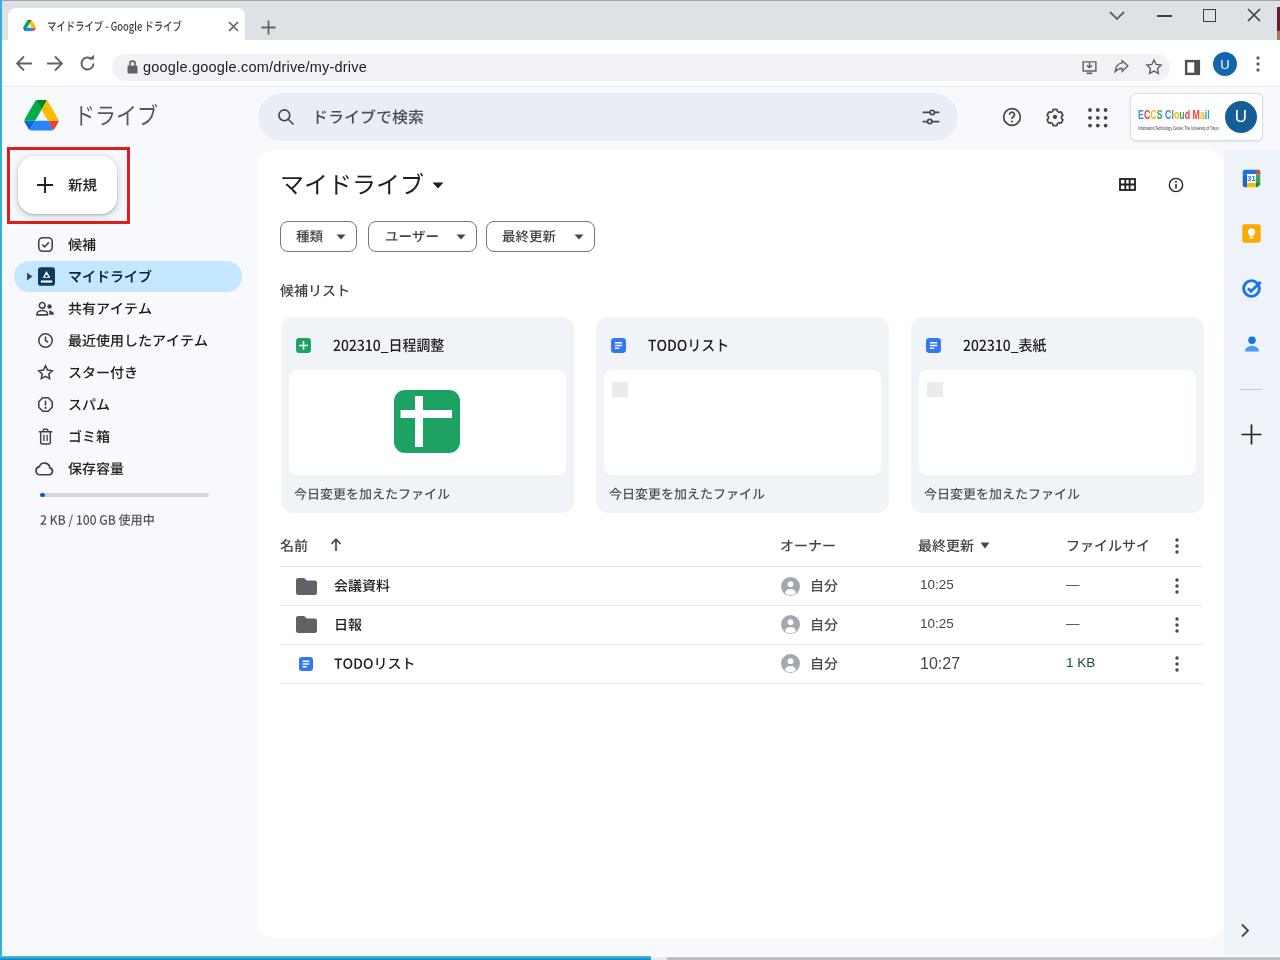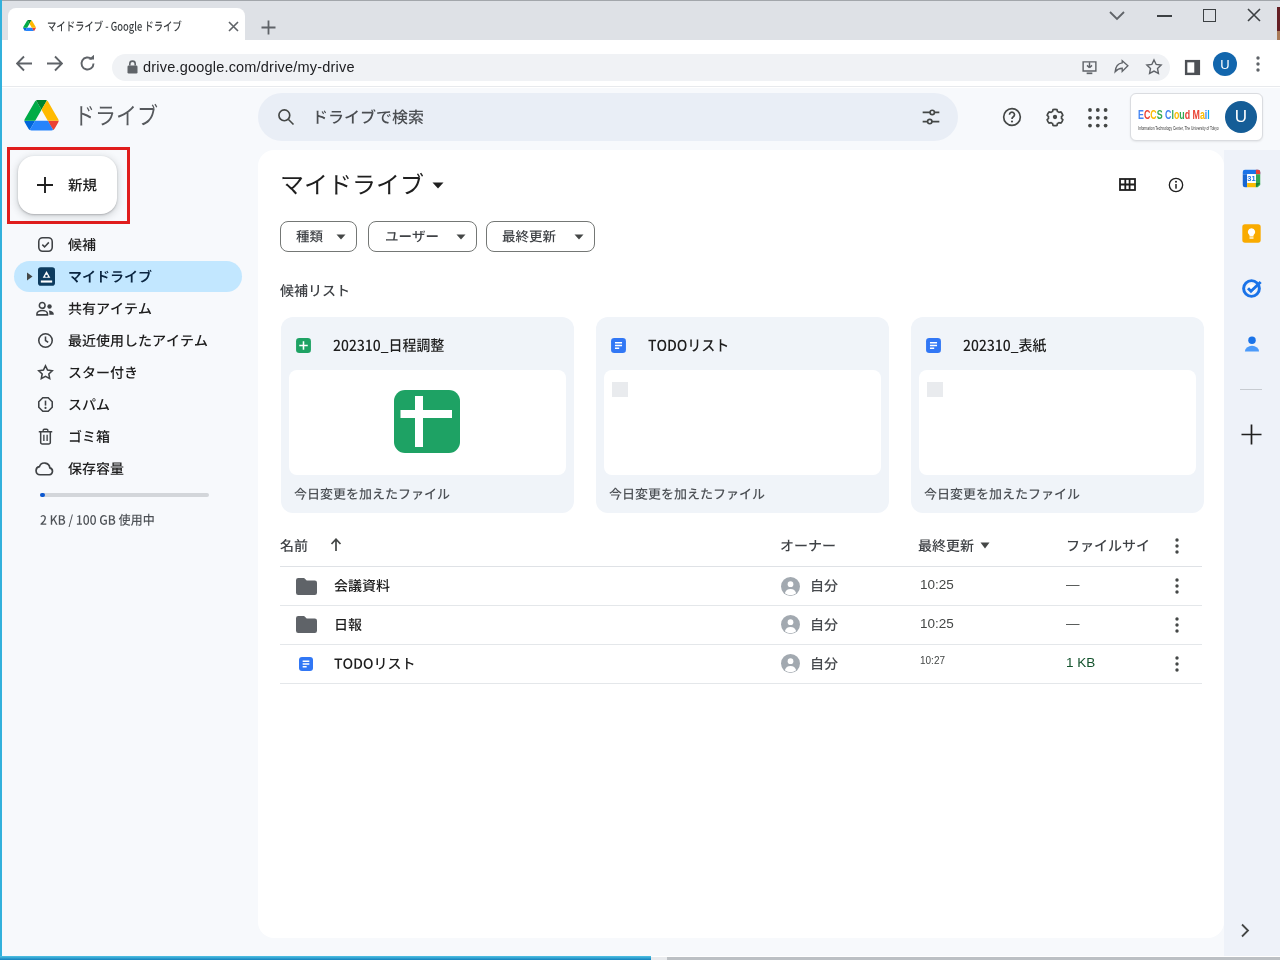--- a/index.html
+++ b/index.html
@@ -47,21 +47,21 @@
   </svg>
 <svg class="abs" style="left:79px;top:55px" width="17" height="17" viewBox="0 0 17 17">
     <path fill="none" stroke="#5f6368" stroke-width="1.9" d="M14.5 8.5 a6 6 0 1 1 -1.8 -4.3"></path>
     <path fill="#5f6368" d="M9.5 4.5 h5.5 v-4.8 z"></path>
   </svg>
 <div class="abs" style="left:112px;top:54px;width:1058px;height:27px;background:#f0f2f5;border-radius:14px"></div>
 <svg class="abs" style="left:127px;top:60px" width="11" height="14" viewBox="0 0 11 14">
     <rect x="0.5" y="5.5" width="10" height="8" rx="1.2" fill="#5f6368"></rect>
     <path fill="none" stroke="#5f6368" stroke-width="1.6" d="M2.8 5.5 V3.8 a2.7 2.7 0 0 1 5.4 0 V5.5"></path>
   </svg>
-<div class="abs" style="left:143px;top:54px;width:600px;height:27px;line-height:27px;font-size:14.5px;color:#202124;letter-spacing:.2px">drive.google.com/drive/my-drive</div>
+<div class="abs" style="left:143px;top:54px;width:600px;height:27px;line-height:27px;font-size:14.5px;color:#202124;letter-spacing:.2px">google.google.com/drive/my-drive</div>
 <svg class="abs" style="left:1081px;top:59px" width="17" height="17" viewBox="0 0 24 24">
 <path fill="none" stroke="#5f6368" stroke-width="2" d="M3 4 h18 v13 h-18 z"></path>
     <rect x="8" y="19" width="8" height="2.4" fill="#5f6368"></rect>
 <path fill="#5f6368" d="M12 4.5 v8 m0 0 l-3.5-3.5 m3.5 3.5 l3.5-3.5" stroke="#5f6368" stroke-width="2"></path>
   </svg>
 <svg class="abs" style="left:1113px;top:59px" width="17" height="17" viewBox="0 0 24 24">
 <path fill="none" stroke="#5f6368" stroke-width="1.9" d="M13 5.5 C6 6.5 3.5 12 3 18 C6.5 14 9 13 13 13 V17.5 L21 9.5 L13 2.5 Z"></path>
   </svg>
 <svg class="abs" style="left:1145px;top:58px" width="18" height="18" viewBox="0 0 24 24">
 <path fill="none" stroke="#5f6368" stroke-width="1.9" d="M12 2.6 l2.9 6 6.6.9 -4.8 4.6 1.2 6.5 -5.9-3.1 -5.9 3.1 1.2-6.5 -4.8-4.6 6.6-.9 z"></path>
@@ -362,21 +362,21 @@
     <path fill="#1f1f1f" d="M246 0V-639H31V-737H580V-639H364V0Z M988 14Q894 14 822 -33Q749 -80 708 -166Q667 -253 667 -371Q667 -490 708 -574Q749 -659 822 -704Q894 -750 988 -750Q1083 -750 1155 -704Q1227 -659 1268 -574Q1309 -490 1309 -371Q1309 -253 1268 -166Q1227 -80 1155 -33Q1083 14 988 14ZM988 -88Q1049 -88 1094 -123Q1140 -158 1165 -222Q1190 -285 1190 -371Q1190 -457 1165 -520Q1140 -582 1094 -616Q1049 -649 988 -649Q927 -649 882 -616Q836 -582 812 -520Q787 -457 787 -371Q787 -285 812 -222Q836 -158 882 -123Q927 -88 988 -88Z M1462 0V-737H1653Q1767 -737 1846 -696Q1925 -654 1966 -573Q2008 -492 2008 -371Q2008 -251 1966 -168Q1925 -85 1847 -42Q1769 0 1659 0ZM1578 -95H1645Q1724 -95 1778 -126Q1833 -157 1860 -218Q1888 -280 1888 -371Q1888 -463 1860 -523Q1833 -583 1778 -612Q1724 -642 1645 -642H1578Z M2441 14Q2347 14 2274 -33Q2202 -80 2161 -166Q2120 -253 2120 -371Q2120 -490 2161 -574Q2202 -659 2274 -704Q2347 -750 2441 -750Q2536 -750 2608 -704Q2680 -659 2721 -574Q2762 -490 2762 -371Q2762 -253 2721 -166Q2680 -80 2608 -33Q2536 14 2441 14ZM2441 -88Q2502 -88 2548 -123Q2593 -158 2618 -222Q2643 -285 2643 -371Q2643 -457 2618 -520Q2593 -582 2548 -616Q2502 -649 2441 -649Q2380 -649 2334 -616Q2289 -582 2264 -520Q2240 -457 2240 -371Q2240 -285 2264 -222Q2289 -158 2334 -123Q2380 -88 2441 -88Z M3606 -766Q3605 -747 3604 -724Q3602 -701 3602 -674Q3602 -651 3602 -618Q3602 -584 3602 -550Q3602 -517 3602 -496Q3602 -411 3596 -349Q3589 -287 3575 -242Q3561 -198 3540 -164Q3520 -129 3492 -98Q3460 -60 3418 -32Q3376 -3 3333 16Q3290 35 3253 48L3170 -39Q3241 -57 3302 -88Q3364 -119 3410 -169Q3436 -200 3452 -231Q3469 -262 3478 -300Q3486 -338 3490 -387Q3493 -436 3493 -502Q3493 -524 3493 -557Q3493 -590 3493 -622Q3493 -654 3493 -674Q3493 -701 3491 -724Q3489 -747 3487 -766ZM3142 -758Q3141 -743 3140 -724Q3138 -705 3138 -684Q3138 -675 3138 -650Q3138 -626 3138 -592Q3138 -558 3138 -521Q3138 -484 3138 -449Q3138 -414 3138 -388Q3138 -361 3138 -349Q3138 -330 3140 -306Q3141 -283 3142 -268H3027Q3028 -280 3030 -304Q3031 -327 3031 -349Q3031 -361 3031 -388Q3031 -415 3031 -450Q3031 -484 3031 -522Q3031 -559 3031 -592Q3031 -626 3031 -650Q3031 -675 3031 -684Q3031 -698 3030 -720Q3029 -743 3027 -758Z M4633 -673Q4627 -666 4618 -650Q4609 -634 4604 -621Q4583 -573 4552 -514Q4522 -455 4484 -396Q4445 -338 4403 -290Q4348 -227 4282 -167Q4215 -107 4141 -56Q4067 -6 3988 31L3907 -54Q3988 -86 4064 -133Q4139 -180 4204 -236Q4269 -292 4318 -347Q4352 -385 4384 -432Q4416 -478 4441 -525Q4466 -572 4477 -611Q4468 -611 4440 -611Q4412 -611 4374 -611Q4335 -611 4294 -611Q4252 -611 4214 -611Q4175 -611 4147 -611Q4119 -611 4110 -611Q4091 -611 4068 -610Q4046 -608 4028 -606Q4009 -605 4001 -605V-718Q4011 -717 4031 -716Q4051 -714 4073 -712Q4095 -711 4110 -711Q4121 -711 4150 -711Q4178 -711 4216 -711Q4255 -711 4297 -711Q4339 -711 4377 -711Q4415 -711 4443 -711Q4471 -711 4481 -711Q4509 -711 4532 -714Q4555 -717 4568 -721ZM4416 -356Q4456 -323 4500 -282Q4544 -241 4586 -198Q4628 -154 4664 -114Q4701 -74 4726 -43L4638 35Q4601 -15 4553 -70Q4505 -125 4451 -180Q4397 -236 4343 -284Z M5145 -92Q5145 -108 5145 -150Q5145 -193 5145 -252Q5145 -310 5145 -374Q5145 -437 5145 -497Q5145 -557 5145 -603Q5145 -649 5145 -670Q5145 -694 5143 -726Q5141 -757 5136 -782H5259Q5257 -758 5254 -727Q5252 -696 5252 -670Q5252 -636 5252 -584Q5252 -533 5252 -473Q5252 -413 5252 -352Q5252 -291 5252 -238Q5252 -184 5252 -145Q5252 -106 5252 -92Q5252 -76 5253 -53Q5254 -30 5256 -6Q5258 17 5260 36H5137Q5141 10 5143 -26Q5145 -63 5145 -92ZM5229 -521Q5278 -507 5339 -486Q5400 -466 5462 -442Q5524 -419 5580 -396Q5636 -373 5675 -354L5630 -245Q5588 -268 5536 -292Q5483 -315 5428 -337Q5373 -359 5322 -377Q5270 -395 5229 -408Z"></path>
   </svg>
 <svg class="abs" style="left:781px;top:654.0px" width="19" height="19" viewBox="0 0 24 24">
     <circle cx="12" cy="12" r="12" fill="#a2a9b0"></circle>
     <circle cx="12" cy="9" r="3.6" fill="#fff"></circle>
     <path fill="#fff" d="M4.8 20.4 a7.5 7.5 0 0 1 14.4 0 a12 12 0 0 1 -14.4 0 z"></path>
   </svg>
 <svg style="position:absolute;left:810px;top:653.8px;" width="28.0" height="19.3" viewBox="0 -1060 2000 1380" preserveAspectRatio="none">
     <path fill="#46494d" d="M219 -491H784V-402H219ZM219 -275H784V-187H219ZM219 -58H784V31H219ZM155 -711H860V81H761V-620H250V84H155ZM443 -846 556 -832Q538 -786 519 -740Q500 -694 483 -660L398 -676Q407 -701 416 -730Q424 -760 432 -790Q439 -821 443 -846Z M1191 -471H1749V-379H1191ZM1718 -471H1817Q1817 -471 1816 -462Q1816 -454 1816 -444Q1816 -434 1815 -428Q1810 -313 1804 -231Q1799 -149 1792 -95Q1786 -41 1776 -10Q1767 22 1754 36Q1737 58 1718 66Q1698 75 1670 77Q1645 80 1602 80Q1560 80 1514 78Q1513 56 1504 30Q1496 3 1483 -18Q1529 -14 1568 -12Q1608 -11 1626 -11Q1641 -11 1650 -14Q1660 -17 1668 -25Q1681 -38 1690 -84Q1699 -129 1706 -219Q1712 -309 1718 -453ZM1317 -827 1418 -798Q1381 -712 1331 -634Q1281 -555 1222 -489Q1163 -423 1099 -375Q1091 -385 1076 -400Q1061 -414 1045 -428Q1029 -442 1018 -450Q1081 -492 1138 -551Q1194 -610 1240 -680Q1287 -751 1317 -827ZM1680 -829Q1704 -780 1738 -729Q1773 -678 1814 -630Q1854 -581 1897 -540Q1940 -498 1981 -468Q1969 -458 1954 -443Q1938 -428 1924 -412Q1910 -397 1901 -384Q1860 -420 1816 -466Q1773 -513 1732 -567Q1690 -621 1654 -678Q1617 -736 1588 -792ZM1387 -444H1490Q1482 -361 1465 -282Q1448 -204 1411 -134Q1374 -64 1308 -7Q1241 50 1133 90Q1127 77 1117 61Q1107 45 1095 30Q1083 15 1071 5Q1171 -28 1230 -76Q1290 -124 1322 -184Q1353 -243 1366 -309Q1380 -375 1387 -444Z"></path>
   </svg>
-<div class="abs" style="left:920px;top:654.5px;font-size:10px;color:#444746">10:27</div>
+<div class="abs" style="left:920px;top:654.5px;font-size:16px;color:#444746">10:27</div>
 <div class="abs" style="left:1066px;top:654.5px;font-size:13.5px;color:#14532d">1 KB</div>
 <svg class="abs" style="left:1174.5px;top:655.5px" width="4" height="16" viewBox="0 0 4 16">
     <circle cx="2" cy="2" r="1.7" fill="#444746"></circle>
     <circle cx="2" cy="8" r="1.7" fill="#444746"></circle>
     <circle cx="2" cy="14" r="1.7" fill="#444746"></circle>
   </svg>
 <div class="abs" style="left:280px;top:682.5px;width:922px;height:1px;background:#e4e7ea"></div>
 <svg class="abs" style="left:1241px;top:168px" width="21" height="21" viewBox="0 0 24 24">
 <rect x="2" y="2" width="20" height="20" rx="2.5" fill="#fff"></rect>
 <path fill="#1a73e8" d="M2 7 h20 V4.5 A2.5 2.5 0 0 0 19.5 2 H4.5 A2.5 2.5 0 0 0 2 4.5 z"></path>

